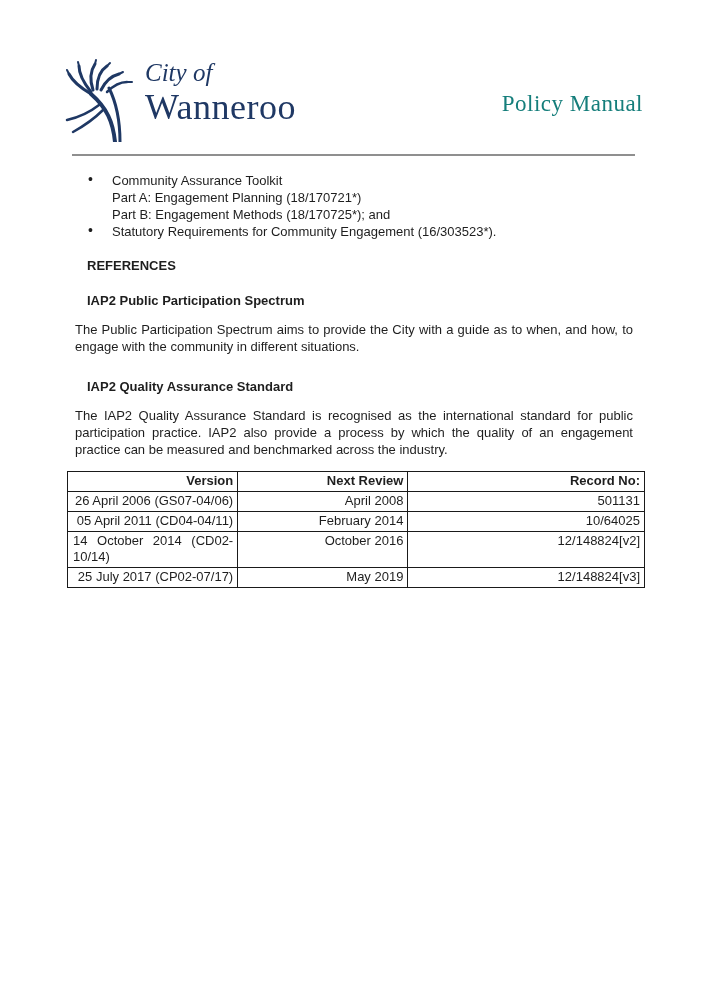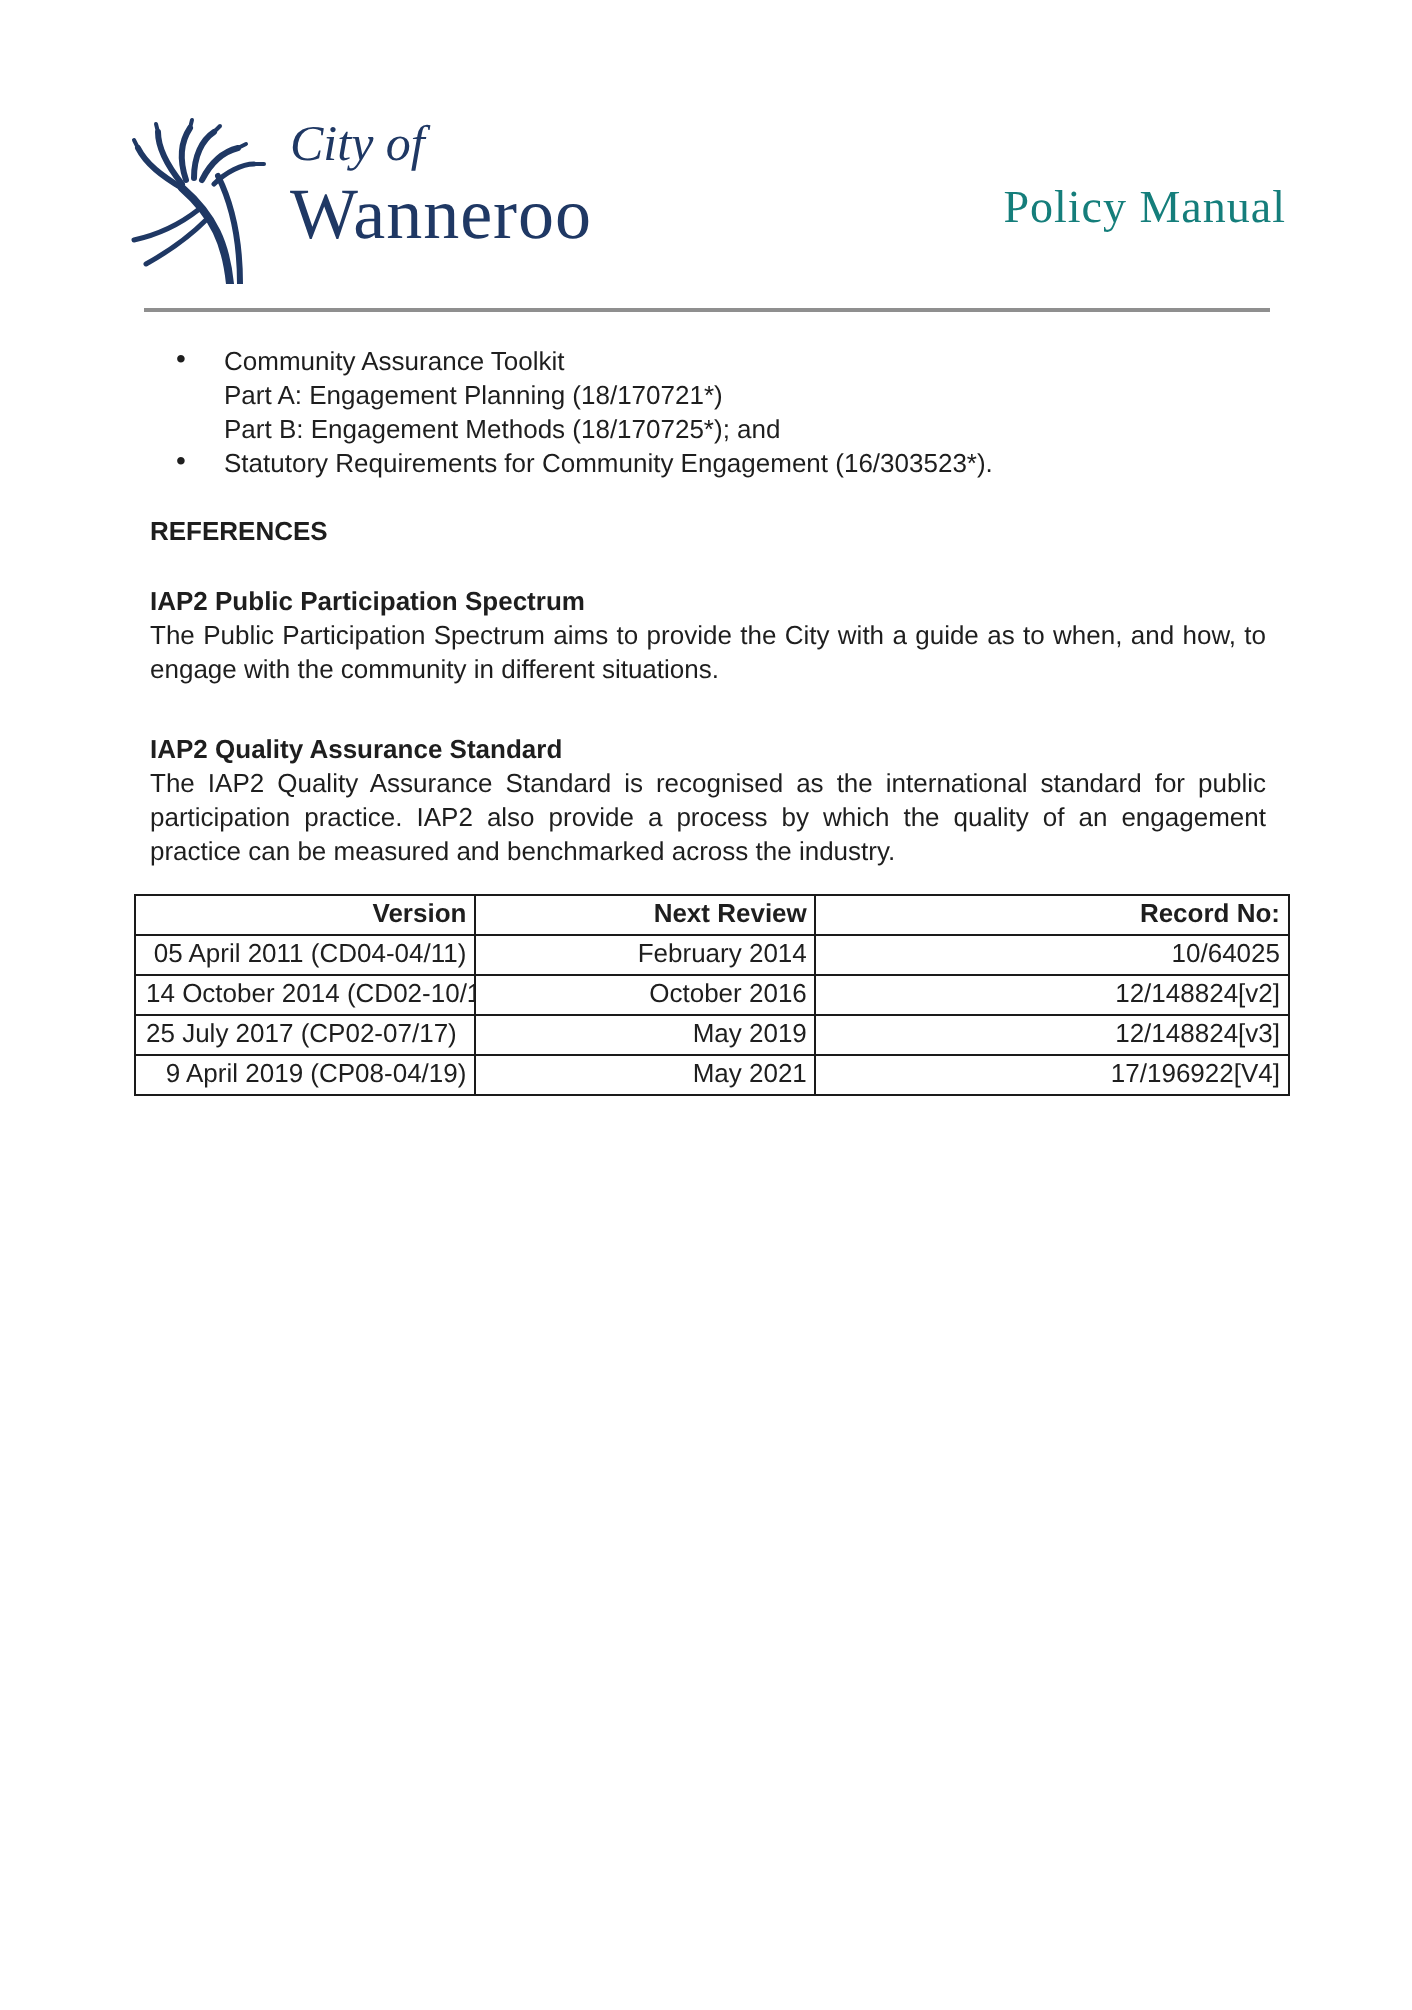--- a/index.html
+++ b/index.html
@@ -23,21 +23,21 @@
     margin-left:auto; margin-top:33px; margin-right:2px;
     font-family:"Liberation Serif","DejaVu Serif",serif;
     font-size:23px; color:var(--teal); letter-spacing:0.5px; white-space:nowrap;
   }
   .rule{height:2px; background:var(--rule); border:none; margin:12px 10px 0 5px;}
   
   .bullets{list-style:none; margin:16px 12px 0 8px; padding:0; font-size:13px; line-height:17px;}
   .bullets li{position:relative; padding-left:37px;}
   .bullets .marker{position:absolute; left:13px; top:-1px; font-size:14px;}
   .sect{margin:0 12px 0 8px; font-size:13px; line-height:17px;}
-  .sect h3{margin:0; font-size:13px; line-height:17px; font-weight:bold;}
+  .sect h3{margin:12px; font-size:13px; line-height:17px; font-weight:bold;}
   .sect p{margin:0;}
   .sect .justify{text-align:justify;}
   .block-references{margin-top:17px;}
   .block-iap2-spectrum{margin-top:18px;}
   .block-iap2-qas{margin-top:23px;}
   .block-responsibility{margin-top:7px;}
   
   table.history{
     width:100%; border-collapse:collapse; margin-top:13px;
     font-size:13px; line-height:16px; table-layout:fixed;
@@ -131,39 +131,39 @@
       </colgroup>
     <thead>
       <tr>
           <th>Version</th>
           <th>Next Review</th>
           <th>Record No:</th>
         </tr>
     </thead>
     <tbody>
         <tr>
+          <td>26 April 2006 (GS07-04/06)</td>
+          <td>April 2008</td>
+          <td>501131</td>
+        </tr>
+        <tr>
           <td>05 April 2011 (CD04-04/11)</td>
           <td>February 2014</td>
           <td>10/64025</td>
         </tr>
         <tr>
           <td>14 October 2014 (CD02-10/14)</td>
           <td>October 2016</td>
           <td>12/148824[v2]</td>
         </tr>
         <tr>
           <td>25 July 2017 (CP02-07/17)</td>
           <td>May 2019</td>
           <td>12/148824[v3]</td>
         </tr>
-        <tr>
-          <td>9 April 2019  (CP08-04/19)</td>
-          <td>May 2021</td>
-          <td>17/196922[V4]</td>
-        </tr>
       </tbody>
   </table>
 
   <div class="footer">
     <span>Page</span>
     <b>5</b>
     <span>of</span>
     <b>5</b>
   </div>
 

